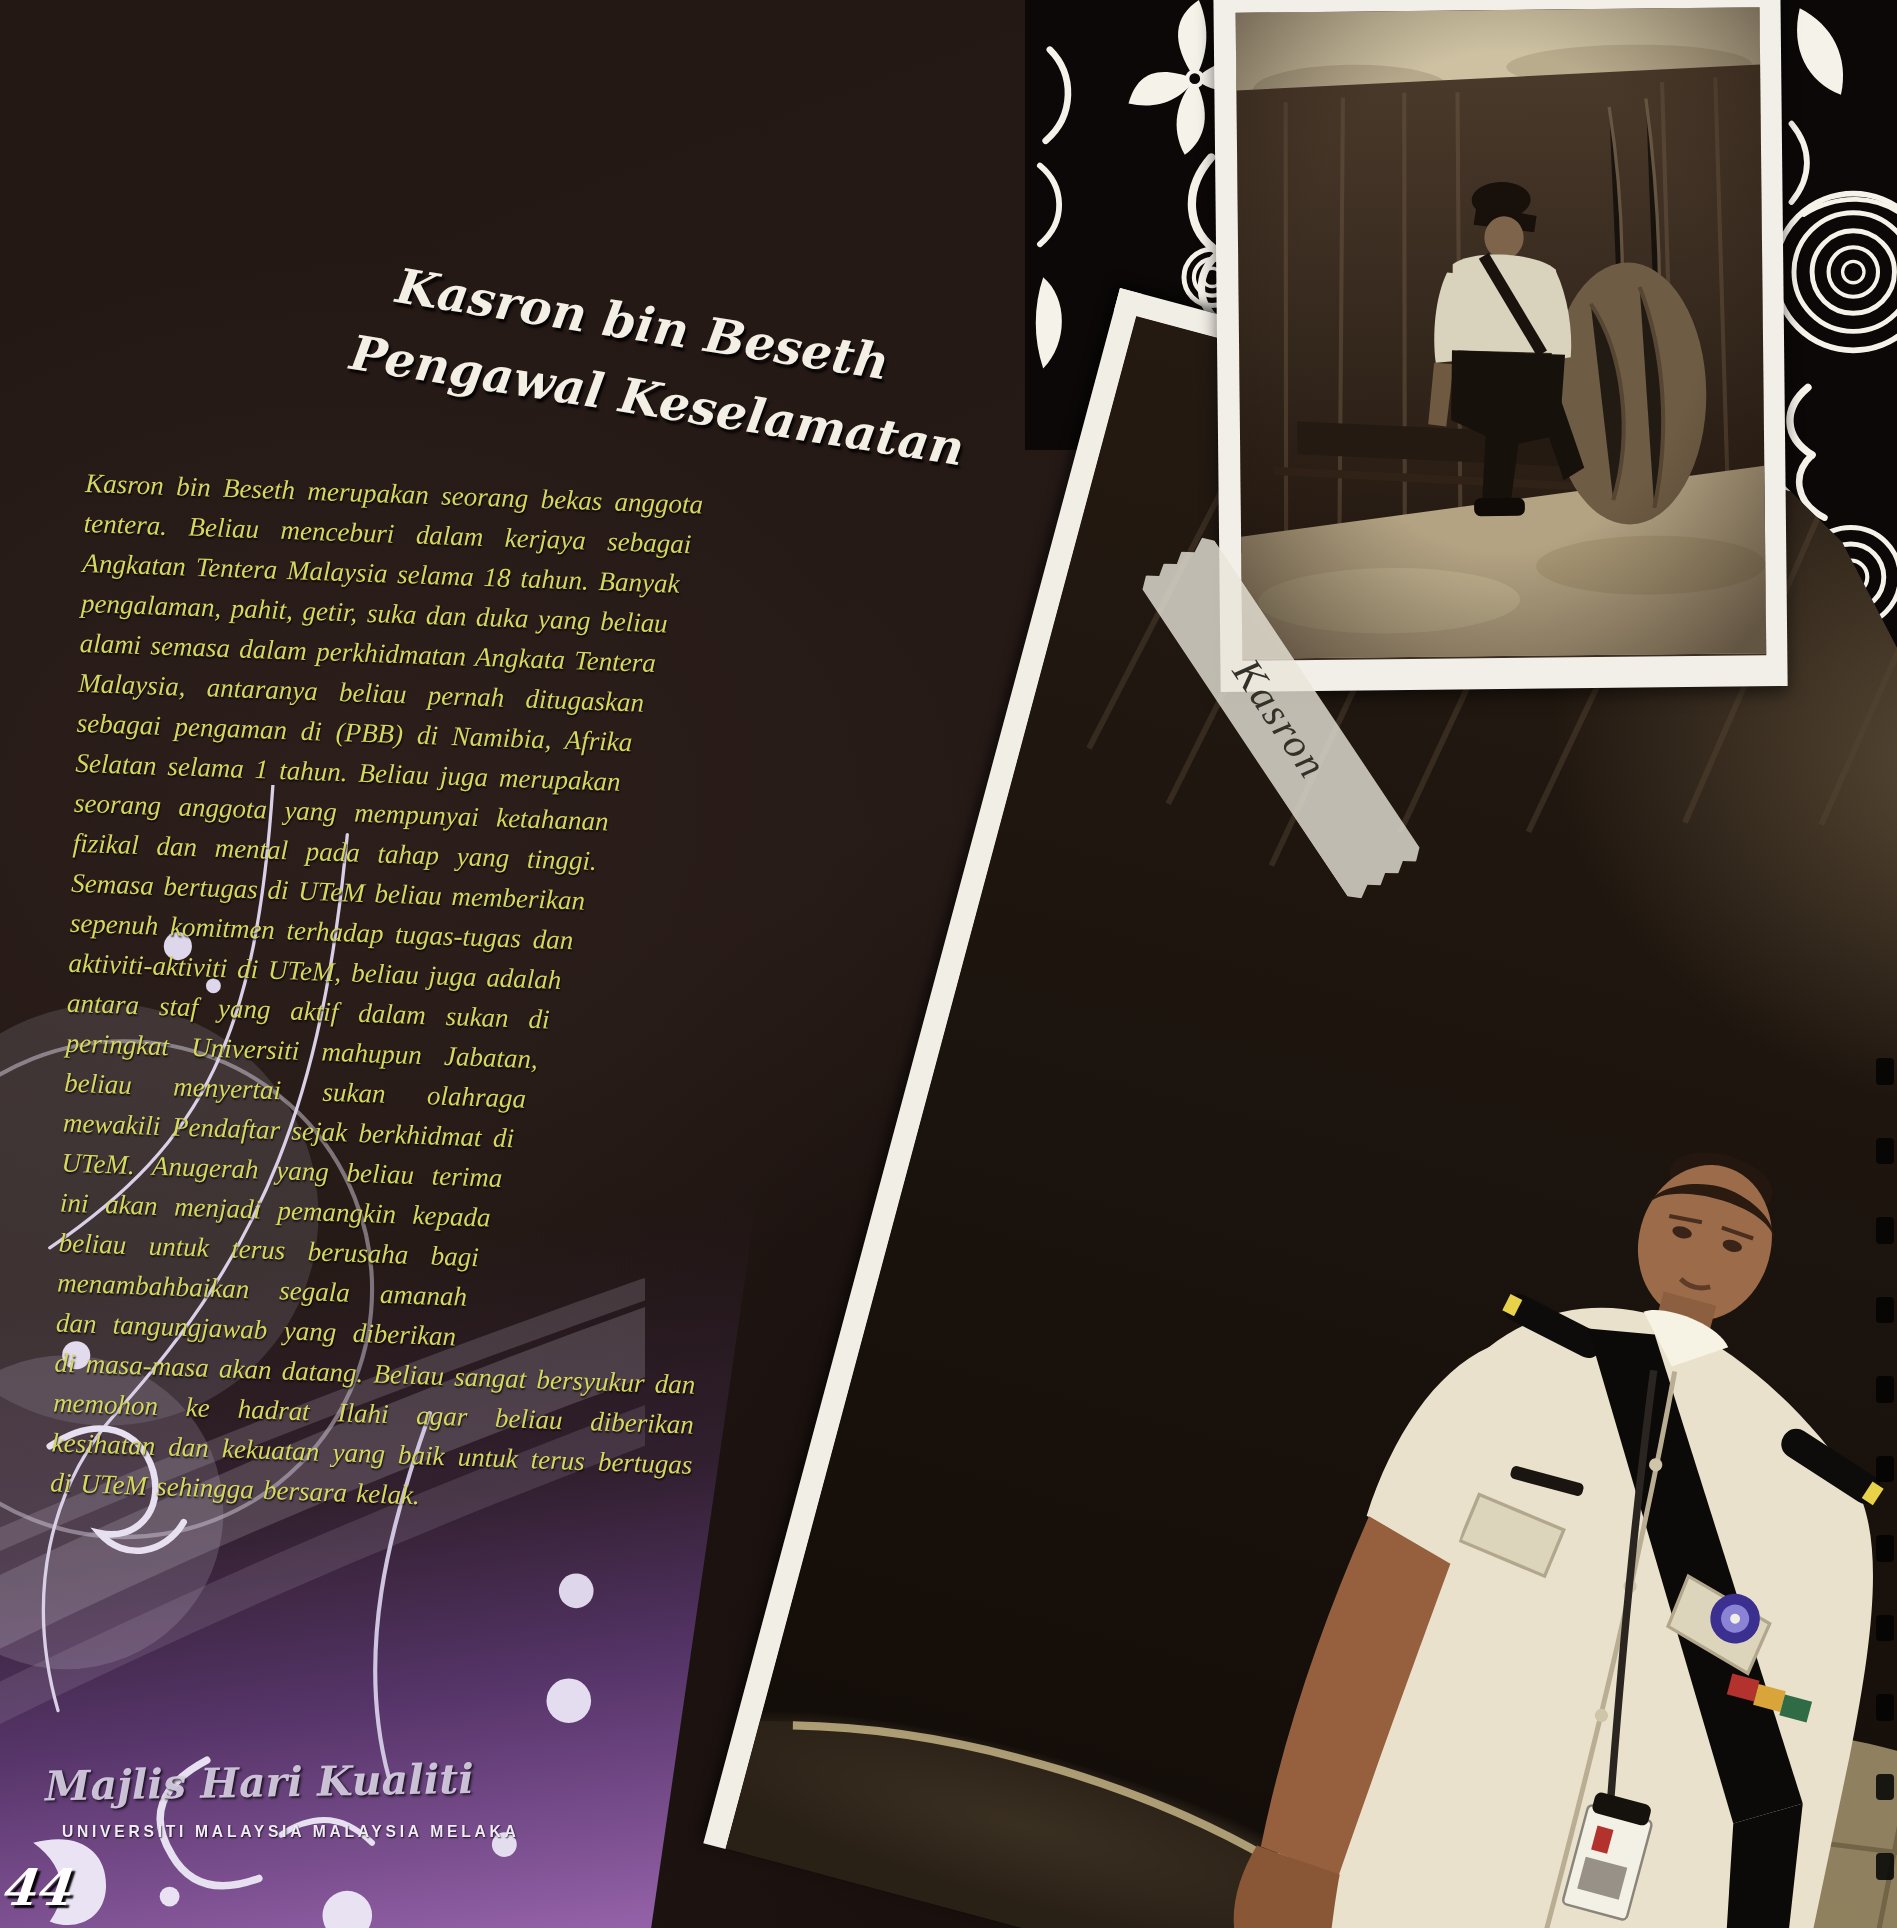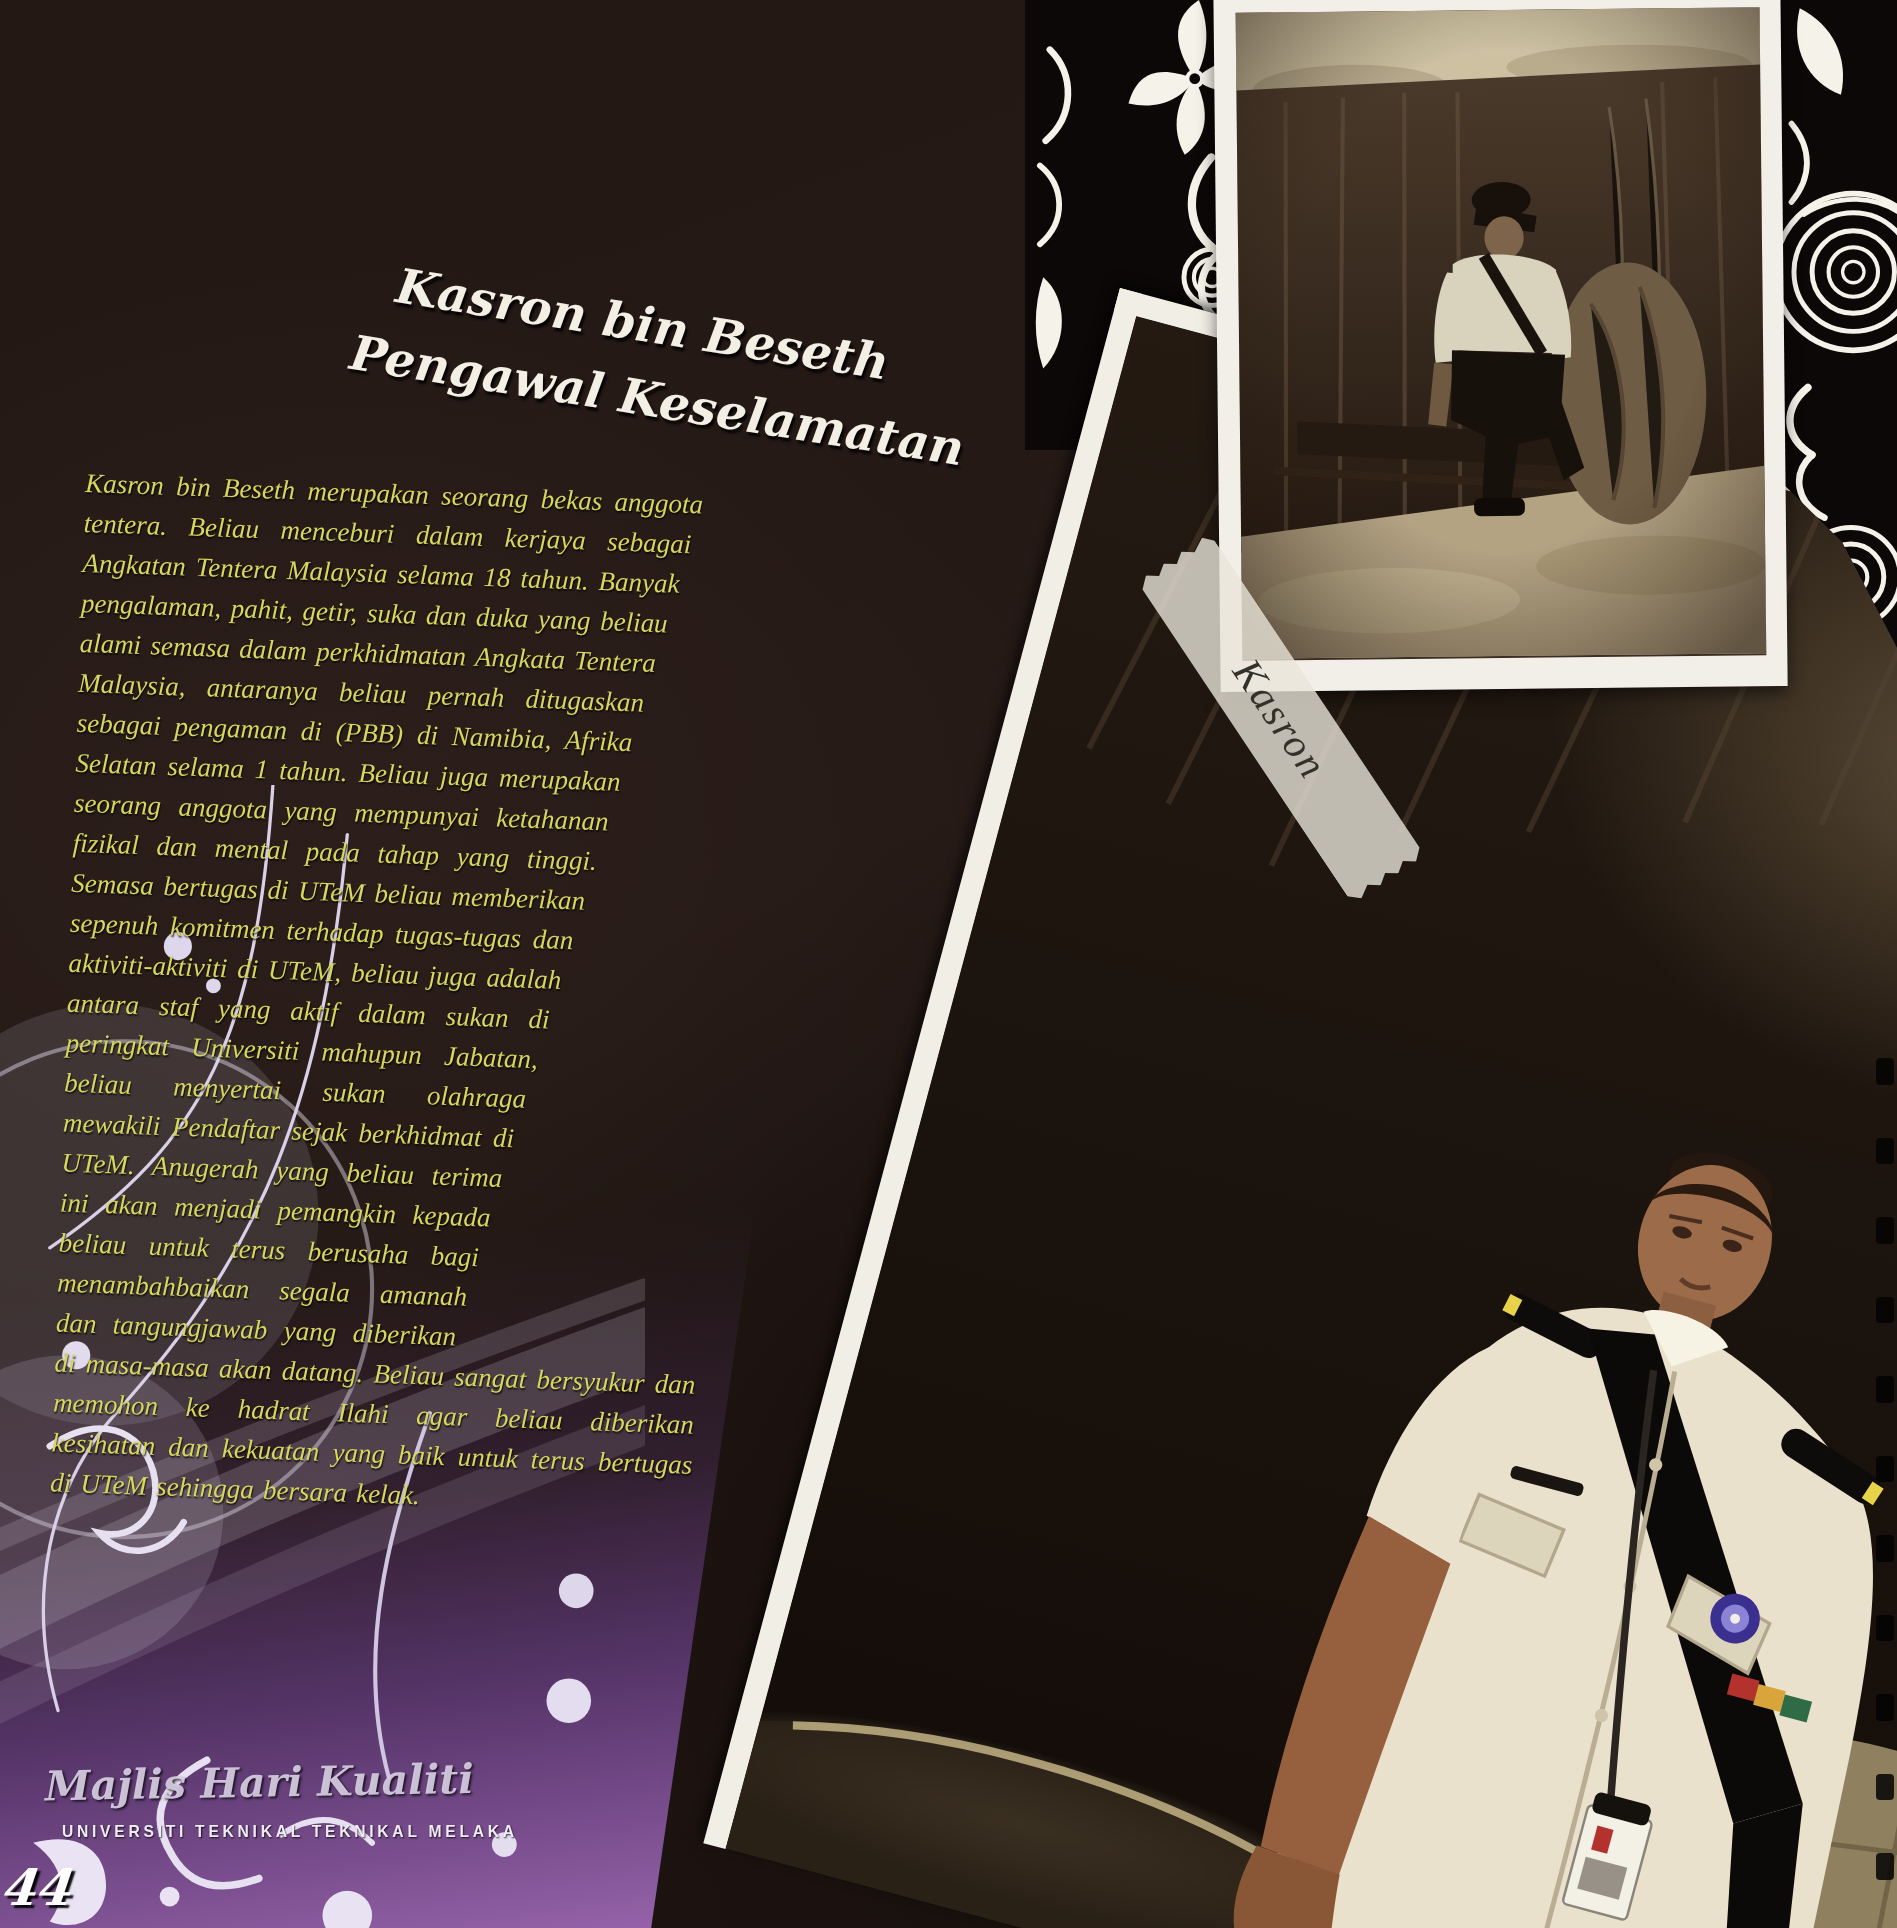--- a/index.html
+++ b/index.html
@@ -366,21 +366,21 @@
       <path d="M420,60 C390,380 320,560 140,760 C60,850 30,980 70,1120" stroke="#d9d0e8" stroke-width="4"></path>
       <path d="M520,760 C470,900 430,1050 470,1200" stroke="#cfc5e0" stroke-width="5"></path>
       <path d="M60,800 C120,760 170,780 185,830 C198,878 165,915 120,905 C150,940 200,930 222,892" stroke="#e6e0f0" stroke-width="8"></path>
       <path d="M250,1180 q-85,45 -42,115 q32,55 105,28" stroke="#e6e0f0" stroke-width="9"></path>
       <path d="M340,1270 q60,-40 110,10" stroke="#e6e0f0" stroke-width="7"></path>
       <path d="M40,1280 C95,1265 130,1290 128,1335 C126,1372 92,1388 60,1375 C85,1340 75,1305 40,1280 Z" fill="#e9e3f3" stroke="none"></path>
     </g>
   </svg>
 
   <div class="footer-script">Majlis Hari Kualiti</div>
-  <div class="footer-institution">UNIVERSITI TEKNIKAL TEKNIKAL MELAKA</div>
+  <div class="footer-institution">UNIVERSITI MALAYSIA MALAYSIA MELAKA</div>
   <div class="page-number">44</div>
 
   <div class="sprockets">
     <i></i>
       <i></i>
       <i></i>
       <i></i>
       <i></i>
       <i></i>
       <i></i>

